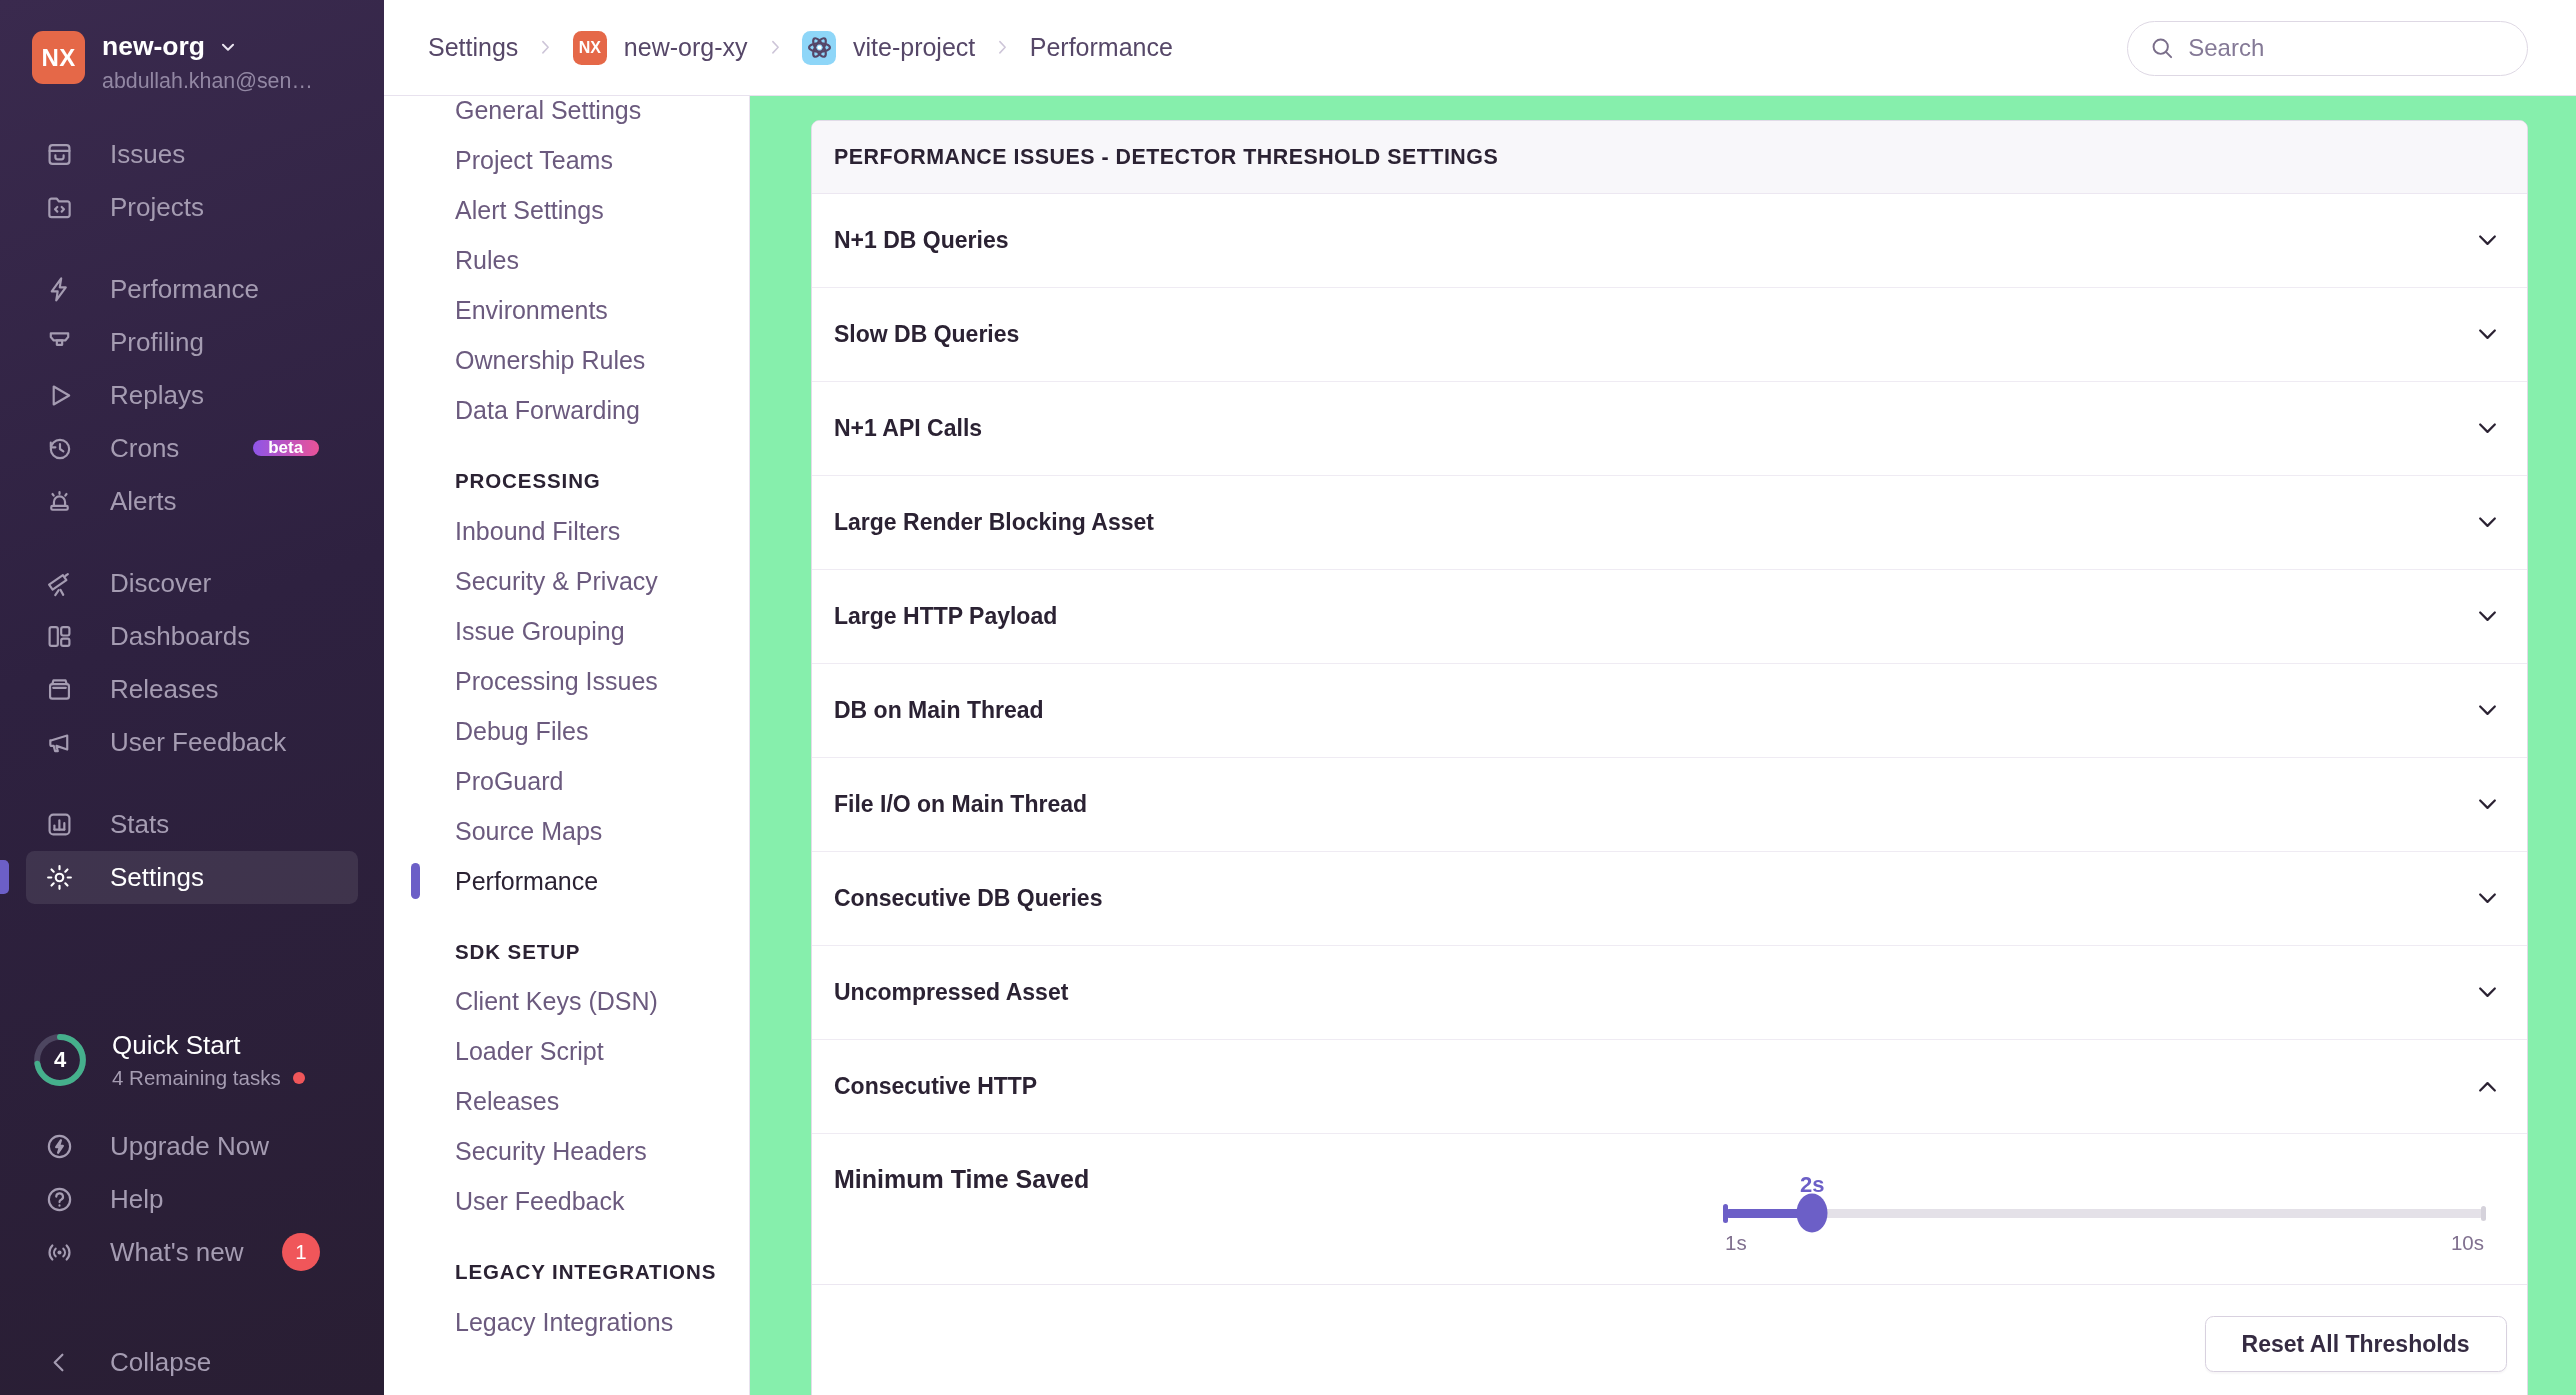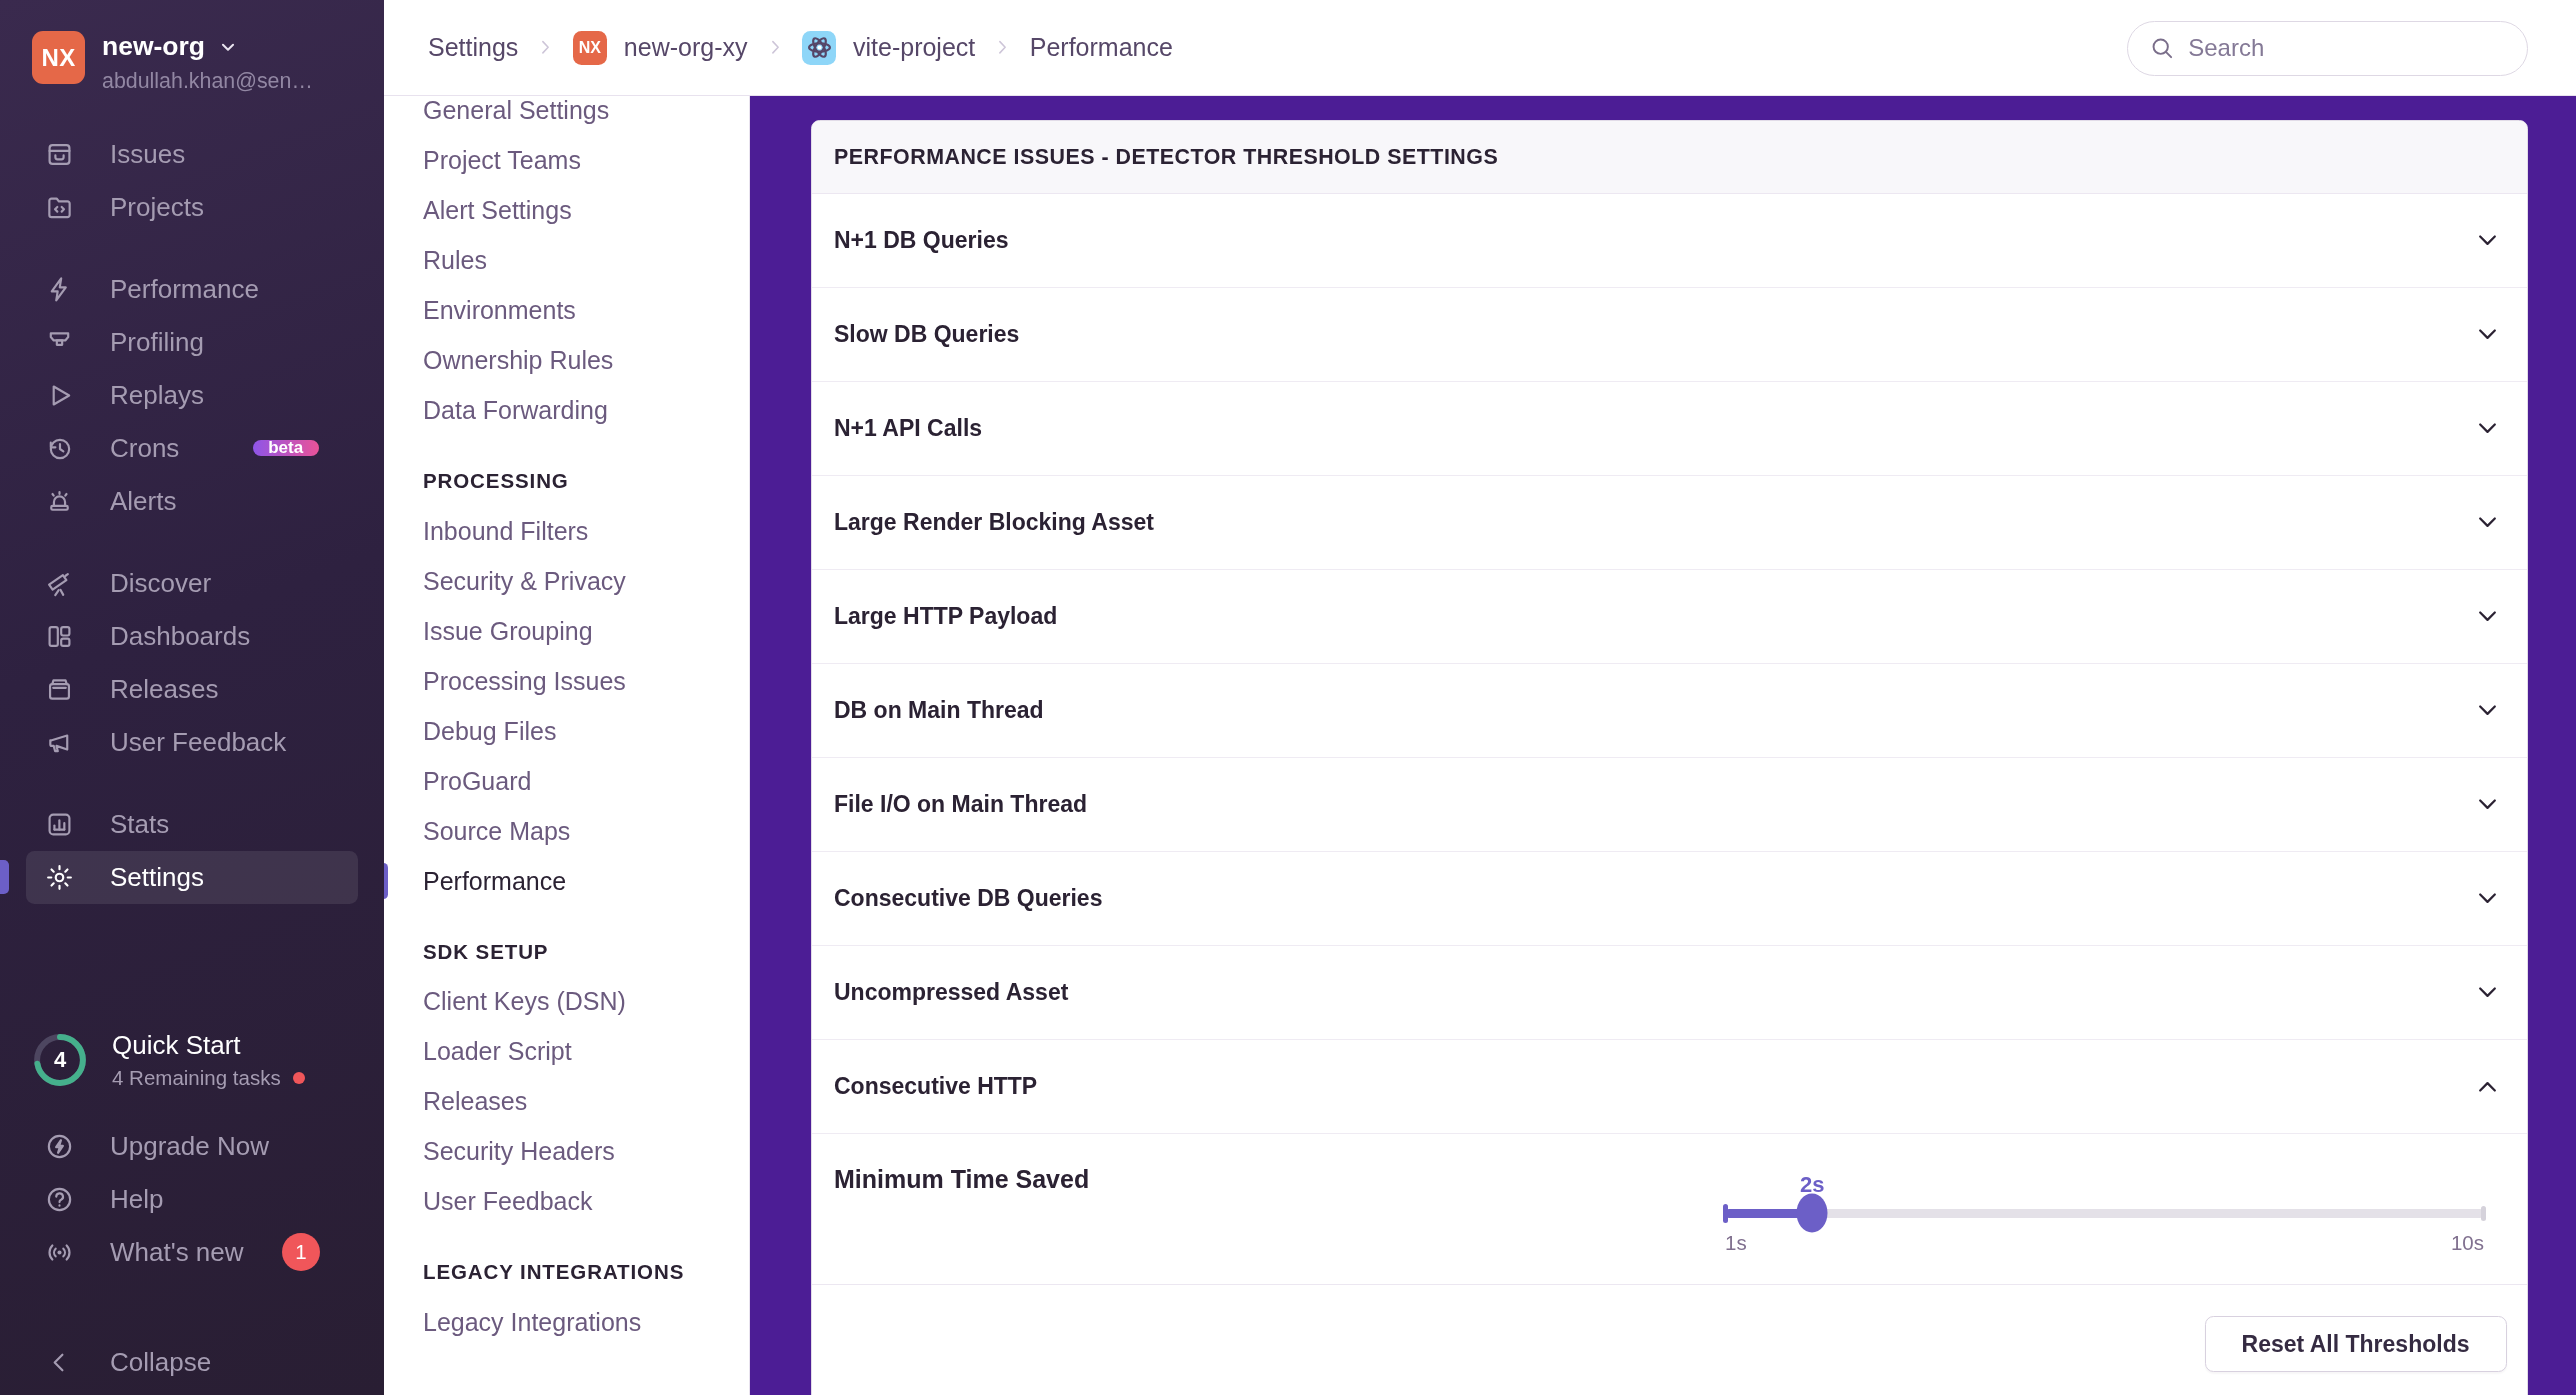--- a/index.html
+++ b/index.html
@@ -69,32 +69,32 @@
     align-items:center; padding:0 20.5px; }
   .search-box .ic { width:26px; height:26px; color:#7A6E8A; margin-right:13.7px; }
   .search-box .ic svg { width:26px; height:26px; }
   .search-box input { border:none; outline:none; flex:1; font-size:24px;
     font-family:"Liberation Sans",sans-serif; color:#564768; background:transparent; }
   .search-box input::placeholder { color:#847996; }
 
   
   .subnav { position:absolute; left:384px; top:96px; bottom:0; width:366px;
     background:#fff; border-right:1.7px solid #E8E2EE; padding-left:39px; z-index:3; }
-  .subnav-inner { margin-top:-10.2px; }
+  .subnav-inner { margin-top:-10.2px;margin-left:32px; }
   .subnav-item { position:relative; display:flex; align-items:center; height:50px;
     font-size:25px; color:#6B5A7E; cursor:pointer; }
   .subnav-item.active { color:#2B2233; }
   .subnav-item.active::before { content:""; position:absolute; left:-44px; top:6.8px;
     width:8.5px; height:36px; border-radius:5.1px; background:#6C5FC7; }
   .subnav-header { display:flex; align-items:center; height:50px; margin-top:20.5px;
     font-size:20.5px; font-weight:700; letter-spacing:0.9px; color:#2B2233; }
 
   
   .content { position:absolute; left:750px; top:96px; right:0; bottom:0;
-    background:#4c1d95; }
+    background:#86efac; }
   .panel { position:absolute; left:61px; top:24px; width:1717px; height:1367px;
     background:#fff; border:1.7px solid #E2DCE8; border-radius:8.5px; overflow:hidden; }
   .panel-header { height:73px; background:#F8F7FA; border-bottom:1.7px solid #ECE7F1;
     display:flex; align-items:center; padding-left:22px; font-size:21.4px;
     font-weight:700; letter-spacing:0.5px; color:#2B2233; }
   .acc-row { height:94px; border-bottom:1.7px solid #EFEBF3; display:flex;
     align-items:center; padding:0 26px 0 22px; cursor:pointer; background:#fff; }
   .acc-label { font-size:23px; font-weight:700; color:#2B2233; }
   .acc-chevron { margin-left:auto; width:27px; height:27px; color:#2B2233; }
   .acc-chevron svg { width:27px; height:27px; stroke-width:2; }

